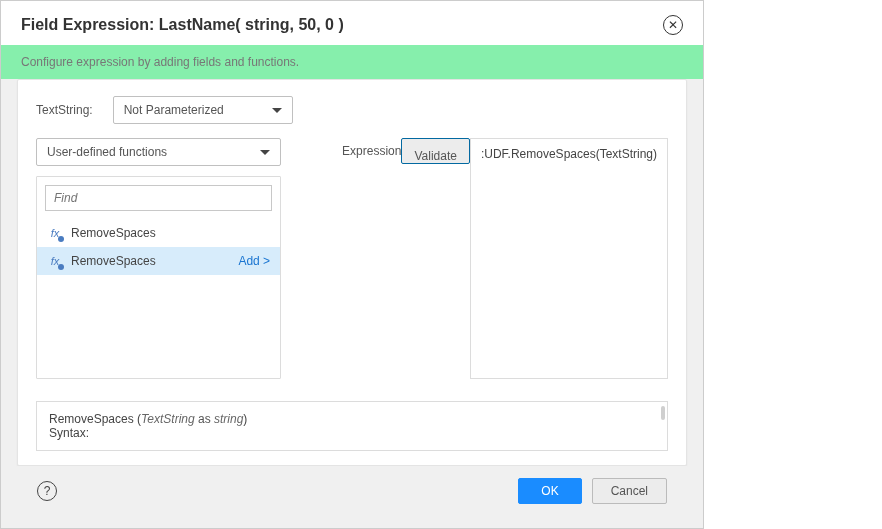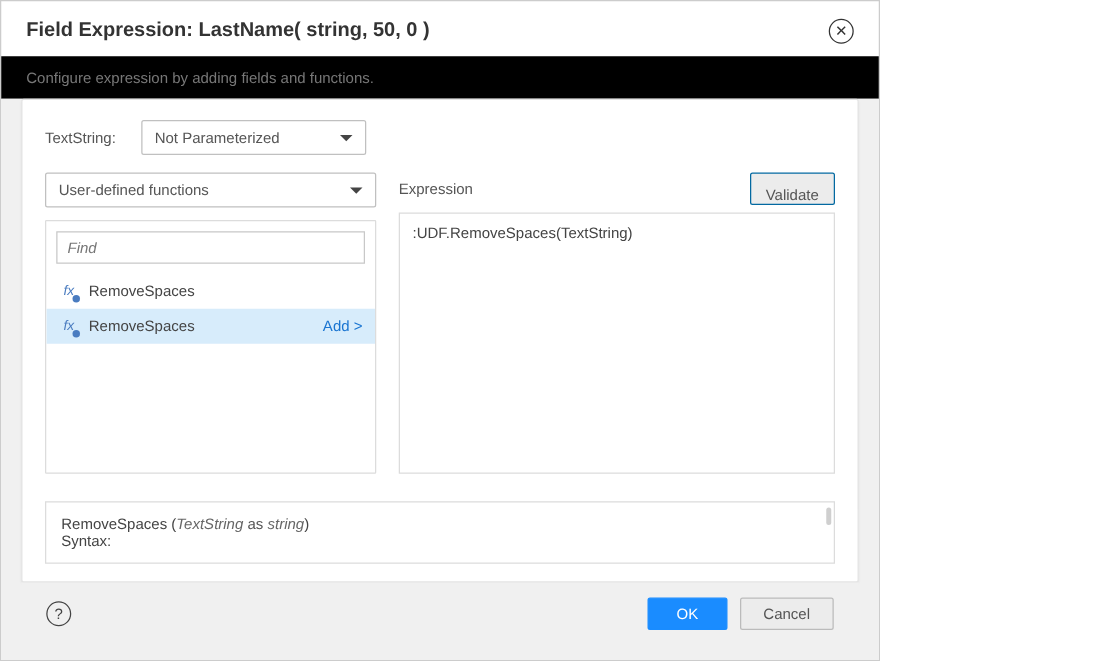--- a/index.html
+++ b/index.html
@@ -38,21 +38,21 @@
     border-radius: 50%;
     display: flex;
     align-items: center;
     justify-content: center;
     cursor: pointer;
     font-size: 12px;
     line-height: 1;
     color: #333;
   }
   .sub-bar {
-    background: #000000;
+    background: #86efac;
     padding: 10px 20px;
     font-size: 12px;
     color: #777;
   }
   .content-wrap {
     background: #f0f0f0;
     flex: 1;
     padding: 0 16px 10px 16px;
     display: flex;
     flex-direction: column;
@@ -159,21 +159,22 @@
     background: #4a7cc0;
   }
   .add-link {
     margin-left: auto;
     color: #1a75d1;
     font-size: 12px;
   }
   .right-col {
     flex: 1;
     display: flex;
-    flex-direction: column;
+    flex-direction: row;
+    margin-left: 43px;
   }
   .right-top {
     display: flex;
     justify-content: space-between;
     align-items: center;
     margin-bottom: 6px;
     height: 26px;
   }
   .right-top .label { font-size: 12px; color: #555; }
   .validate-btn {

